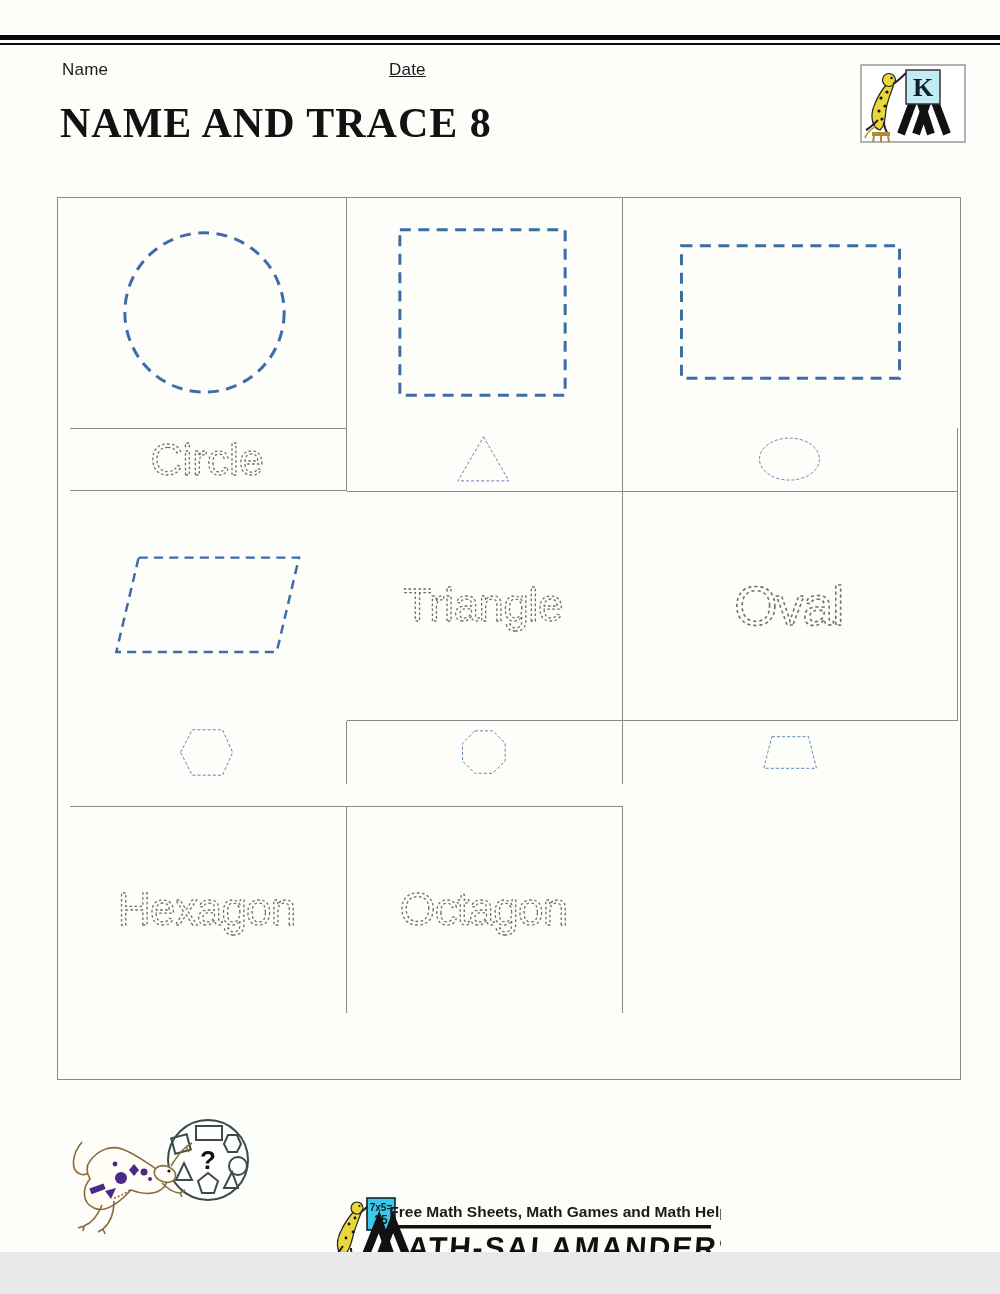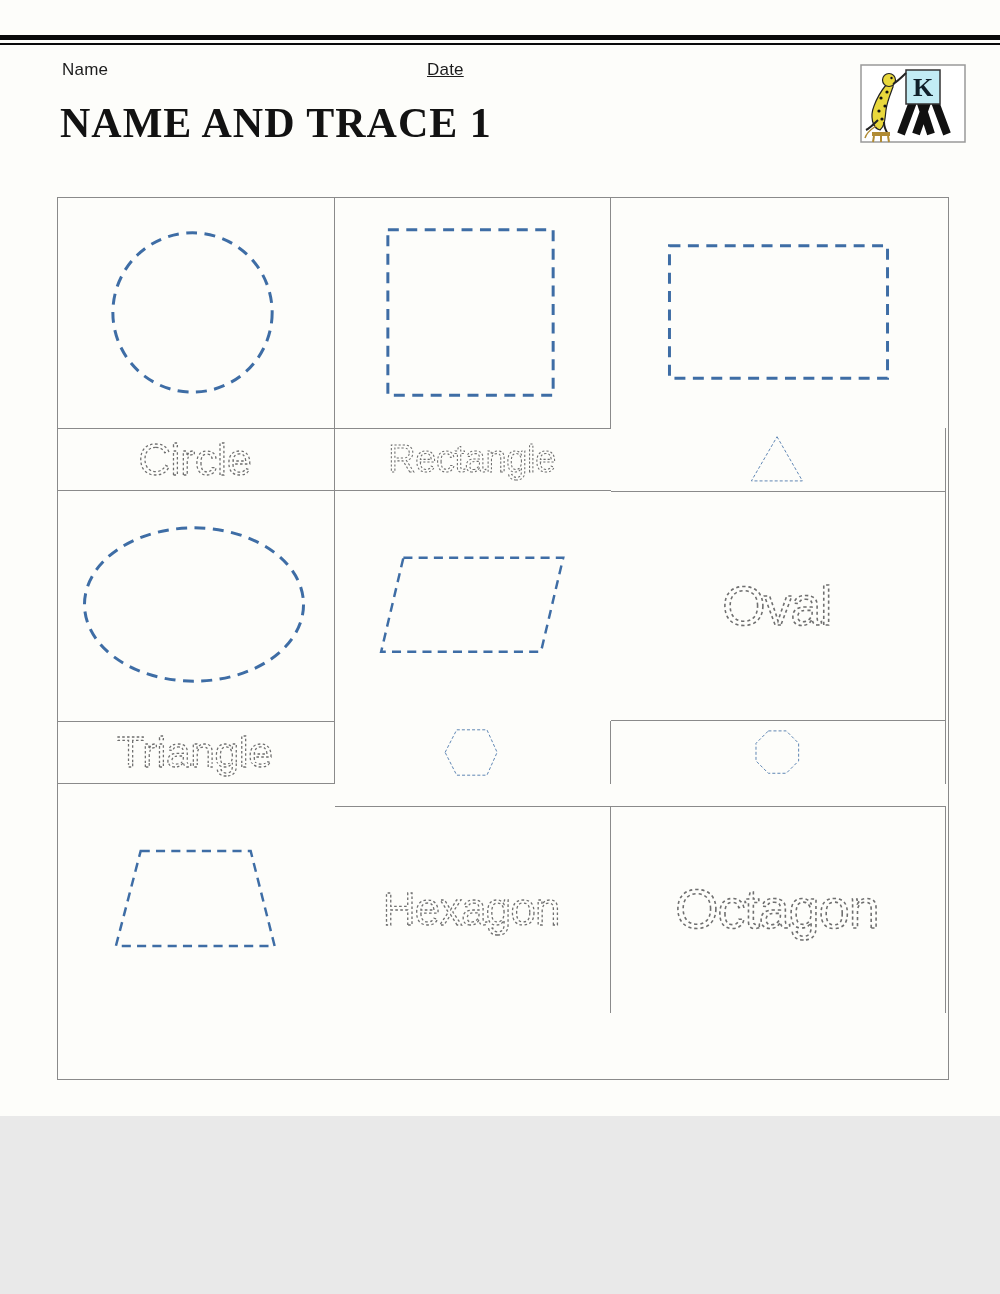--- a/index.html
+++ b/index.html
@@ -1,42 +1,43 @@
 <!DOCTYPE html>
 <html><head>
 <meta charset="utf-8">
 <style>
   html,body{margin:0;padding:0;}
   body{background:#e9e9e9;font-family:"Liberation Sans",sans-serif;}
   #page{
-    position:relative;width:1000px;height:1116px;background:#fdfdfa;
+    position:relative;width:1000px;height:1252px;background:#fdfdfa;
     overflow:hidden;margin:0 auto;
   }
   
   #top-rule{
     position:absolute;left:0;top:35px;width:1000px;height:3px;
     background:#fdfdfa;border-top:5px solid #0a0a0a;border-bottom:2px solid #0a0a0a;
   }
   .hdr-label{
     position:absolute;top:60px;font-size:17px;color:#1c1c1c;letter-spacing:.2px;
   }
   #name-label{left:62px;}
-  #date-label{left:427px;text-decoration:underline;}
+  #date-label{left:389px;text-decoration:underline;}
   #page-title{
     position:absolute;left:60px;top:99px;
     font-family:"Liberation Serif",serif;font-size:42px;font-weight:600;
     color:#121212;letter-spacing:1px;white-space:nowrap;
   }
   #corner-logo{position:absolute;left:860px;top:64px;width:106px;height:80px;}
   
   #shape-grid{
     position:absolute;left:57px;top:197px;width:890px;height:881px;
     border:1px solid #8a8a8a;display:grid;
     grid-template-columns:277px 276px 335px;
     grid-template-rows:230px 63px 230px 63px 229px 62px;
+    padding-left:12px;
   }
   .scell{border-right:1px solid #8a8a8a;}
   .lcell{border-right:1px solid #8a8a8a;border-top:1px solid #8a8a8a;border-bottom:1px solid #8a8a8a;}
   .scell.last,.lcell.last{border-right:none;}
   .lcell.bottomrow{border-bottom:none;margin-top:22px;}
   .scell svg,.lcell svg{display:block;width:100%;height:100%;}
   .trace{
     fill:none;stroke:#6f6f6f;stroke-width:1.3;stroke-dasharray:2.6 2.4;
     font-family:"Liberation Sans",sans-serif;font-size:46px;letter-spacing:1px;
   }
@@ -50,21 +51,21 @@
 </head>
 <body>
 
 <div id="page">
 
   <div id="top-rule"></div>
 
   <span id="name-label" class="hdr-label">Name</span>
   <span id="date-label" class="hdr-label">Date</span>
 
-  <div id="page-title">NAME AND TRACE 1</div>
+  <div id="page-title">NAME AND TRACE 8</div>
 
   <svg id="corner-logo" viewBox="0 0 106 80">
     <rect x="1" y="1" width="104" height="77" fill="#ffffff" stroke="#999999" stroke-width="1.5"></rect>
 
     <path d="M41,70 L57,27 L71,70 M56,70 L71,27 L87,70" fill="none" stroke="#111111" stroke-width="8"></path>
 
     <rect x="46" y="6" width="34" height="34" fill="#c2ecf4" stroke="#333333" stroke-width="1.5"></rect>
     <text x="63" y="32" text-anchor="middle" font-family="Liberation Serif, serif" font-size="26" font-weight="bold" fill="#10202a">K</text>
 
     <g>
@@ -100,50 +101,45 @@
       <svg viewBox="0 0 335 231">
           <rect class="dash" x="58" y="48" width="219" height="133"></rect>
         </svg>
     </div>
 
     <div class="lcell">
       <svg viewBox="0 0 277 63">
           <text class="trace" x="138" y="47" text-anchor="middle" textLength="118">Circle</text>
         </svg>
     </div>
-    <div class="lcell last">
-      <svg viewBox="0 0 335 63">
-          <text class="trace" x="167" y="47" text-anchor="middle" textLength="205">Rectangle</text>
-        </svg>
-    </div>
 
     <div class="scell">
       <svg viewBox="0 0 277 231">
           <polygon class="dash" points="135,32 228,194 41,194"></polygon>
         </svg>
     </div>
     <div class="scell">
       <svg viewBox="0 0 276 231">
           <ellipse class="dash" cx="136" cy="114" rx="110" ry="77"></ellipse>
         </svg>
     </div>
     <div class="scell last">
       <svg viewBox="0 0 335 231">
           <polygon class="dash" points="83,57 277,57 250,171 56,171"></polygon>
         </svg>
     </div>
 
     <div class="lcell">
+      <svg viewBox="0 0 277 63">
+          <text class="trace" x="138" y="47" text-anchor="middle" textLength="162">Triangle</text>
+        </svg>
+    </div>
+    <div class="lcell">
       <svg viewBox="0 0 276 63">
           <text class="trace" x="138" y="47" text-anchor="middle" textLength="92">Oval</text>
-        </svg>
-    </div>
-    <div class="lcell">
-      <svg viewBox="0 0 277 63">
-          <text class="trace" x="138" y="47" text-anchor="middle" textLength="162">Triangle</text>
         </svg>
     </div>
 
     <div class="scell">
       <svg viewBox="0 0 277 229">
           <polygon class="dash" points="39,114 81,32 191,32 228,114 191,197 81,197"></polygon>
         </svg>
     </div>
     <div class="scell">
       <svg viewBox="0 0 276 229">

